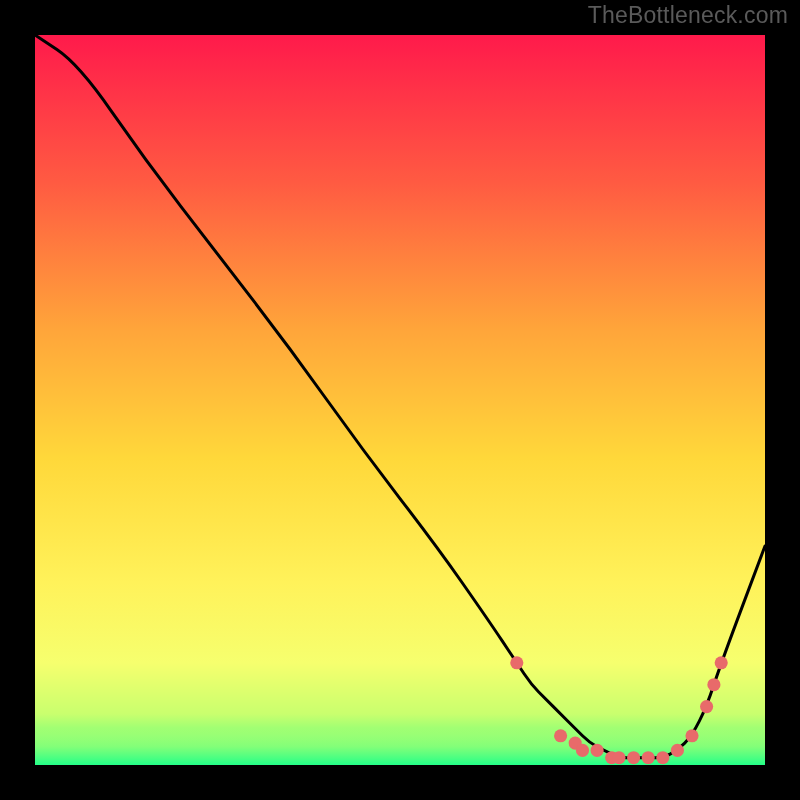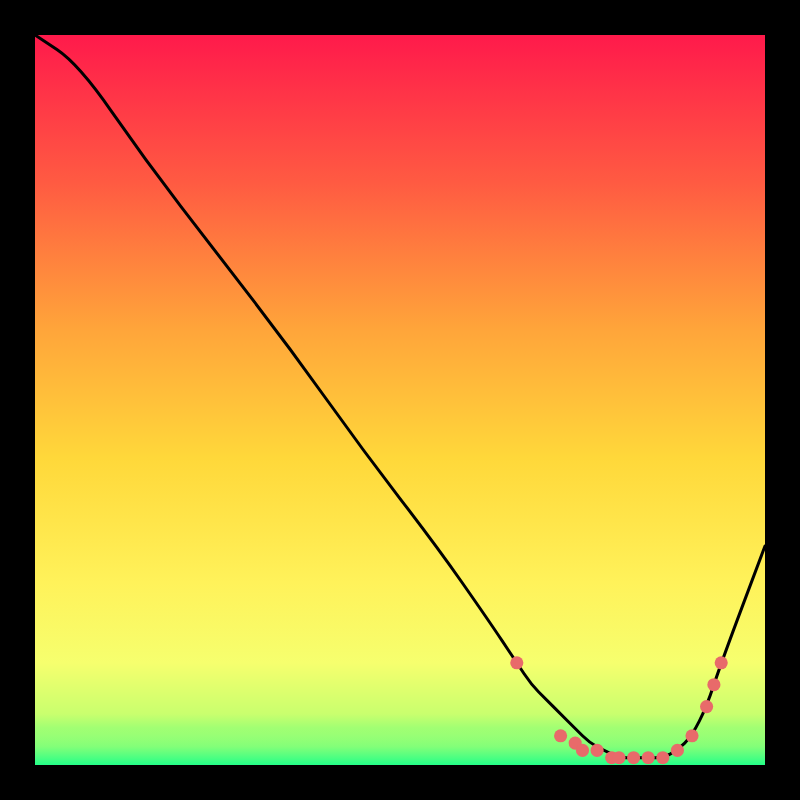--- a/index.html
+++ b/index.html
@@ -41,20 +41,21 @@
   .curve-svg {
     position: absolute;
     inset: 0;
   }
 </style>
 </head>
 <body>
 
 <div class="canvas">
 
+  <div class="attribution">TheBottleneck.com</div>
 
   <div class="plot-area">
 
     <svg class="gradient" width="730" height="730" viewBox="0 0 730 730" preserveAspectRatio="none">
       <defs>
         <linearGradient id="heat" x1="0" y1="0" x2="0" y2="1">
           <stop offset="0.00" stop-color="#ff1a4b"></stop>
           <stop offset="0.20" stop-color="#ff5a42"></stop>
           <stop offset="0.40" stop-color="#ffa43a"></stop>
           <stop offset="0.58" stop-color="#ffd83a"></stop>

